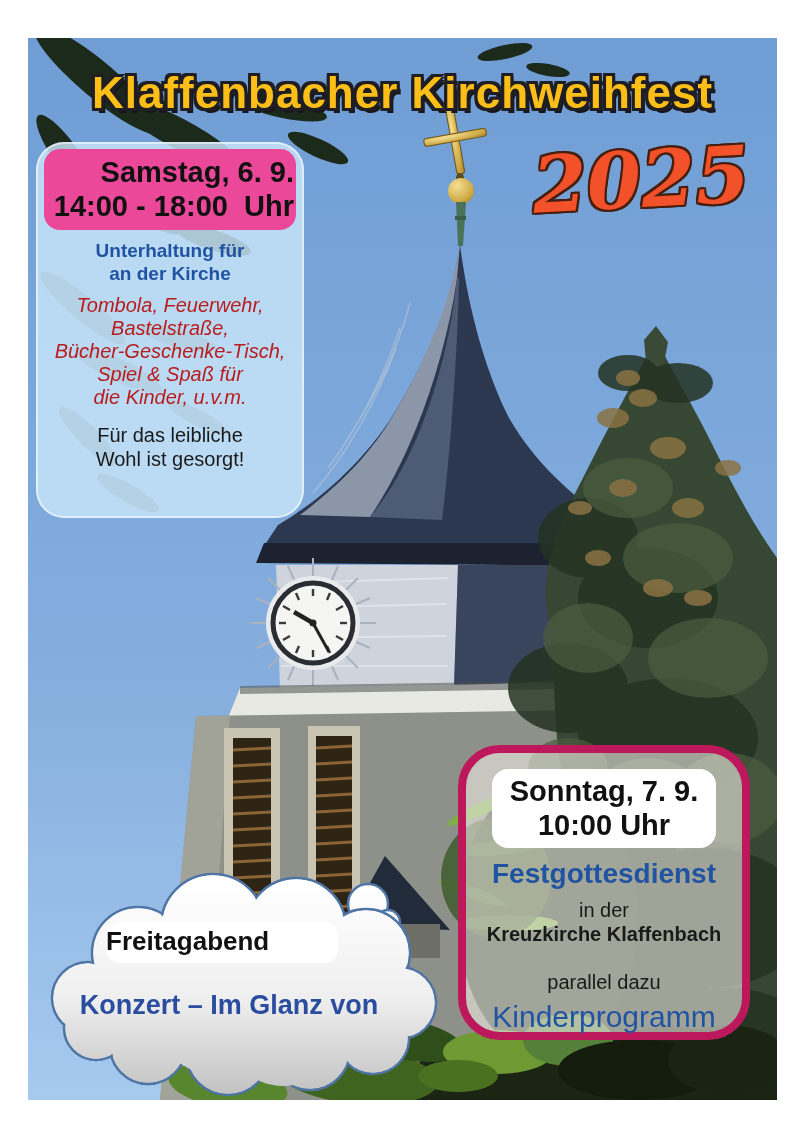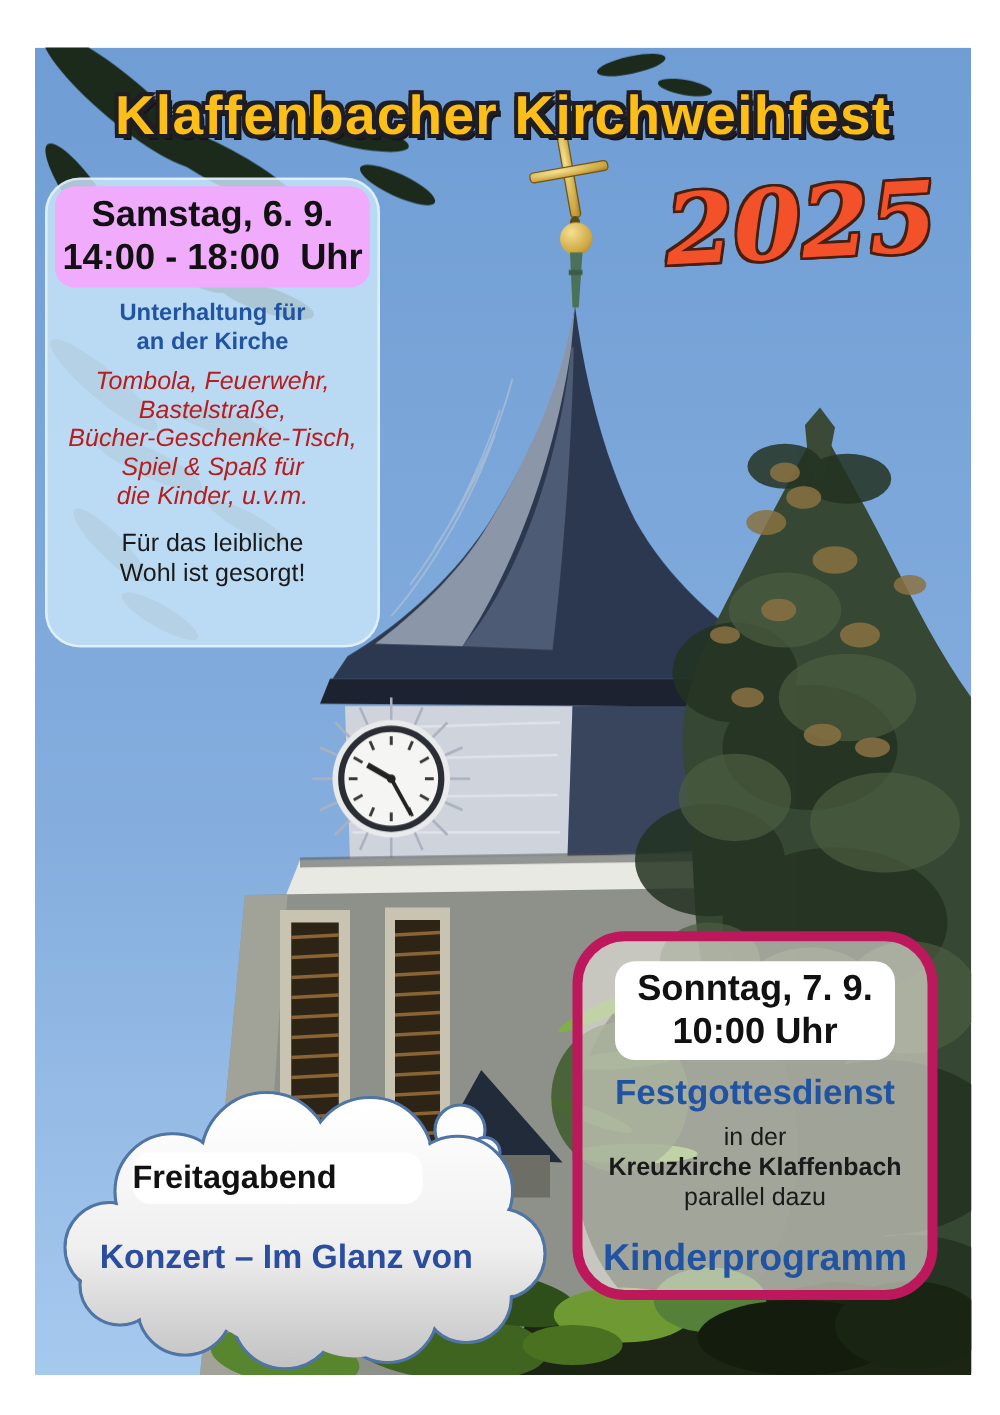--- a/index.html
+++ b/index.html
@@ -14,35 +14,35 @@
                      -3px 0 0 #1e1e24,3px 0 0 #1e1e24,0 -3px 0 #1e1e24,0 3px 0 #1e1e24,4px 5px 0 #16161a;}
   .year{position:absolute;left:498px;top:96px;width:230px;text-align:center;
         font-family:"DejaVu Serif",serif;font-style:italic;font-weight:bold;font-size:78px;color:#f2512a;
         transform:rotate(-3deg);
         text-shadow:-2px -2px 0 #471f0e,2px -2px 0 #471f0e,-2px 2px 0 #471f0e,2px 2px 0 #471f0e,
                     -2px 0 0 #471f0e,2px 0 0 #471f0e,0 -2px 0 #471f0e,0 2px 0 #471f0e;}
 
   .sat-box{position:absolute;left:8px;top:104px;width:268px;height:376px;border-radius:28px;
            background:rgba(199,228,248,0.84);box-shadow:0 0 0 2px rgba(255,255,255,0.55) inset;
            text-align:center;}
-  .date-box{background:#f0abfc;border-radius:16px;margin:7px 8px 0 8px;padding:6px 2px 7px 2px;}
+  .date-box{background:#ec4899;border-radius:16px;margin:7px 8px 0 8px;padding:6px 2px 7px 2px;text-align:right;}
   .date-line{font-size:29px;font-weight:bold;color:#111111;line-height:34px;white-space:pre;}
   .sat-highlight{margin-top:9px;font-size:19px;font-weight:bold;color:#2153a3;line-height:23px;}
   .sat-details{margin-top:9px;font-size:20px;color:#b91c1c;line-height:23px;font-style:italic;}
   .sat-note{margin-top:14px;font-size:20px;color:#1a1a1a;line-height:24px;}
 
   .sun-box{position:absolute;left:430px;top:707px;width:292px;height:295px;border-radius:42px;
            background:rgba(236,232,225,0.62);border:8px solid #be185d;box-sizing:border-box;
            text-align:center;}
   .sun-date{background:#ffffff;border-radius:16px;margin:16px 26px 0 26px;padding:5px 2px 6px 2px;}
   .sun-event{margin-top:10px;font-size:28px;font-weight:bold;color:#2153a3;}
   .sun-loc-prefix{margin-top:8px;font-size:20px;color:#1a1a1a;line-height:24px;}
   .sun-loc{font-size:20px;font-weight:bold;color:#1a1a1a;line-height:24px;}
-  .sun-par{margin-top:0;font-size:20px;color:#1a1a1a;line-height:24px;}
-  .sun-kids{margin-top:20px;font-size:30px;font-weight:bold;color:#2153a3;}
+  .sun-par{margin-top:24px;font-size:20px;color:#1a1a1a;line-height:24px;}
+  .sun-kids{margin-top:6px;font-size:30px;font-weight:normal;color:#2153a3;}
 
   .cloud-svg{position:absolute;left:0;top:0;width:749px;height:1062px;pointer-events:none;}
   .cloud-date{position:absolute;left:78px;top:884px;width:232px;background:#ffffff;border-radius:14px;
               padding:4px 0 6px 0;text-align:left;}
   .cloud-date-line{font-size:26px;font-weight:bold;color:#111111;line-height:31px;white-space:pre;}
   .cloud-event{position:absolute;left:10px;top:948px;width:382px;text-align:center;
                font-size:27px;font-weight:bold;color:#2a4da0;line-height:38px;}
 </style>
 </head>
 <body>

